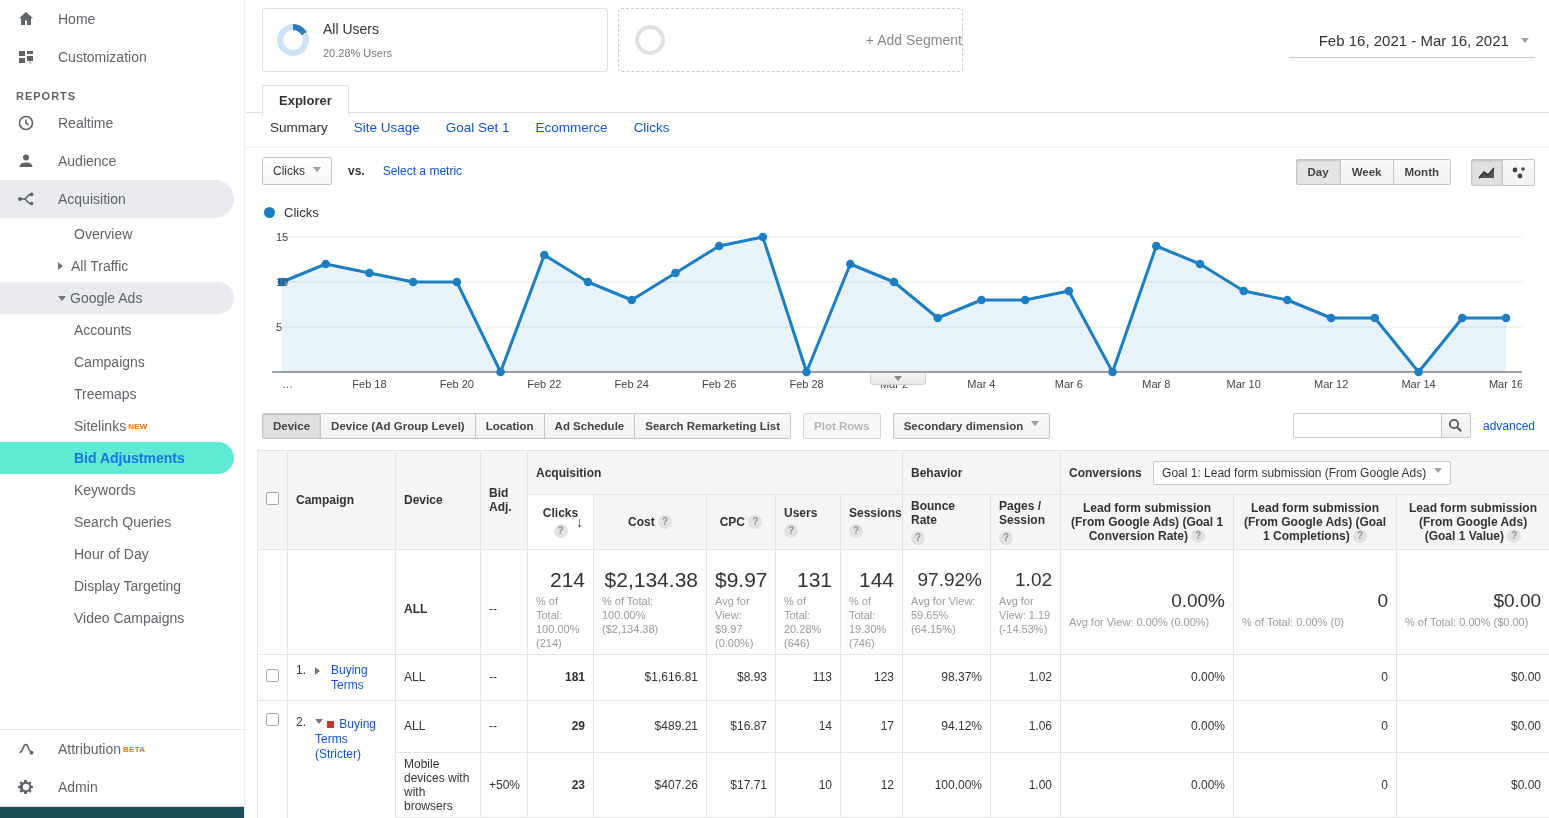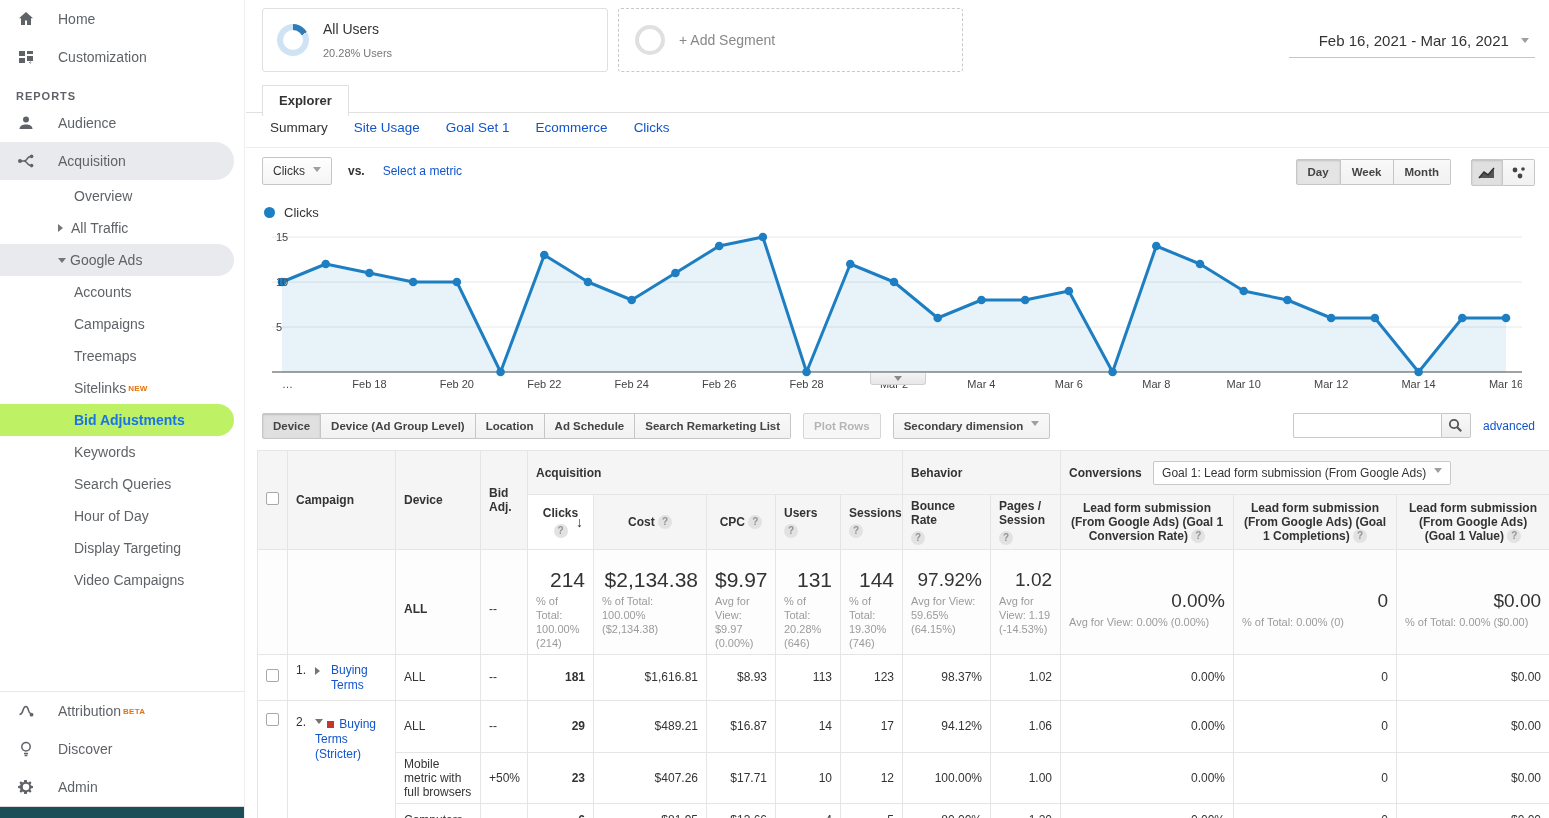--- a/index.html
+++ b/index.html
@@ -11,41 +11,41 @@
     border-right:1px solid #eeeeee;overflow:hidden;}
   .nav-item{display:flex;align-items:center;height:38px;padding-left:16px;color:#5f6368;
     font-size:14px;cursor:pointer;white-space:nowrap;}
   .nav-icon{width:20px;height:20px;margin-right:22px;display:inline-flex;align-items:center;justify-content:center;flex:0 0 20px;}
   .section-label{margin:14px 0 2px 16px;font-size:11px;letter-spacing:1px;color:#5f6368;font-weight:bold;}
   .nav-item.pill-gray{background:#e9eaed;border-radius:0 19px 19px 0;margin-right:10px;}
   .sub-item{display:flex;align-items:center;height:32px;padding-left:58px;color:#5f6368;font-size:14px;cursor:pointer;white-space:nowrap;}
   .sub-item .tw{width:16px;display:inline-block;}
   .sub-sub{padding-left:74px;}
   .sub-item.pill-gray{background:#e9eaed;border-radius:0 16px 16px 0;margin-right:10px;}
-  .sub-item.pill-blue{background:#bef264;border-radius:0 16px 16px 0;margin-right:10px;color:#1a73e8;font-weight:bold;}
+  .sub-item.pill-blue{background:#5eead4;border-radius:0 16px 16px 0;margin-right:10px;color:#1a73e8;font-weight:bold;}
   .badge-sup{font-size:8px;color:#e8710a;font-weight:bold;vertical-align:super;margin-left:2px;letter-spacing:.3px;}
   .clipped-item{height:10px;overflow:hidden;}
   .sidebar-bottom{position:absolute;left:0;right:0;bottom:12px;border-top:1px solid #e8e8e8;background:#fff;}
   .teal-strip{position:absolute;left:0;right:0;bottom:0;height:12px;background:#1c4e5a;border-top:1px solid #d8d8d8;}
   .tri{width:0;height:0;display:inline-block;}
   .tri-right{border:4px solid transparent;border-left:5px solid #757575;margin-right:4px;}
   .tri-down{border:4px solid transparent;border-top:5px solid #757575;margin-right:4px;margin-top:4px;}
 
   
   .content{position:absolute;left:246px;top:0;width:1303px;height:818px;background:#fff;}
 
   .segment-card{position:absolute;top:8px;left:16px;width:346px;height:64px;border:1px solid #e0e0e0;
     border-radius:3px;background:#fff;display:flex;align-items:center;padding-left:14px;cursor:pointer;}
   .donut{width:32px;height:32px;border-radius:50%;
     background:conic-gradient(#2e7cb8 0 60deg,#cfe3f4 60deg 360deg);position:relative;margin-right:14px;}
   .donut::after{content:"";position:absolute;left:6px;top:6px;width:20px;height:20px;border-radius:50%;background:#fff;}
   .segment-title{font-size:14px;color:#333;}
   .segment-sub{font-size:11px;color:#777;margin-top:10px;}
   .add-segment{position:absolute;top:8px;left:372px;width:345px;height:64px;border:1px dashed #c9c9c9;
-    border-radius:3px;display:flex;align-items:center;padding-left:16px;color:#888;font-size:14px;cursor:pointer;}
+    border-radius:3px;display:flex;align-items:center;padding-left:16px;color:#888;font-size:14px;cursor:pointer;justify-content:space-between;}
   .ring{width:30px;height:30px;border-radius:50%;border:4px solid #e0e0e0;margin-right:14px;}
 
   .date-picker{position:absolute;top:12px;right:14px;font-size:15px;color:#333;cursor:pointer;
     border-bottom:1px solid #c6c6c6;padding:0 6px 8px 30px;margin-top:20px;}
   .caret{width:0;height:0;display:inline-block;border:4px solid transparent;border-top:5px solid #9e9e9e;
     margin-left:8px;vertical-align:middle;}
 
   .explorer-band{position:absolute;top:84px;left:0;right:0;height:29px;border-bottom:1px solid #e0e0e0;}
   .explorer-tab{display:inline-block;margin-left:16px;padding:7px 16px 8px;border:1px solid #e0e0e0;border-bottom:none;
     background:#fff;font-size:13px;font-weight:bold;color:#333;position:relative;top:1px;cursor:default;}
@@ -154,20 +154,29 @@
           <path d="M12.2 14h2v1h-2zM13 13.2v2.6h.6v-2.6z"></path>
         </svg>
     </span>
     <span>Customization</span>
   </div>
 
   <div class="section-label">REPORTS</div>
 
   <div class="nav-item">
     <span class="nav-icon">
+      <svg width="18" height="18" viewBox="0 0 18 18" fill="none" stroke="#5f6368" stroke-width="1.6">
+          <circle cx="9" cy="9" r="6.5"></circle>
+          <path d="M9 5.5V9l2.6 1.8"></path>
+        </svg>
+    </span>
+    <span>Realtime</span>
+  </div>
+  <div class="nav-item">
+    <span class="nav-icon">
       <svg width="18" height="18" viewBox="0 0 18 18" fill="#5f6368">
           <circle cx="9" cy="5.6" r="3"></circle>
           <path d="M2.5 15c0-3.2 3.2-4.6 6.5-4.6s6.5 1.4 6.5 4.6z"></path>
         </svg>
     </span>
     <span>Audience</span>
   </div>
   <div class="nav-item pill-gray">
     <span class="nav-icon">
       <svg width="18" height="18" viewBox="0 0 18 18">
@@ -237,29 +246,20 @@
   <div class="sidebar-bottom">
     <div class="nav-item">
       <span class="nav-icon">
         <svg width="18" height="18" viewBox="0 0 18 18">
             <path d="M2.5 12.5c4.5 0 2.5-8 6.5-8 3 0 1.5 6 4.5 6.8" stroke="#5f6368" stroke-width="1.6" fill="none"></path>
             <circle cx="14.5" cy="12.7" r="1.9" fill="#5f6368"></circle>
           </svg>
       </span>
       <span>Attribution</span>
       <span class="badge-sup">BETA</span>
-    </div>
-    <div class="nav-item">
-      <span class="nav-icon">
-        <svg width="18" height="18" viewBox="0 0 18 18" fill="none" stroke="#5f6368" stroke-width="1.5">
-            <circle cx="9" cy="6.8" r="4.2"></circle>
-            <path d="M7 13.4h4M7.6 15.4h2.8"></path>
-          </svg>
-      </span>
-      <span>Discover</span>
     </div>
     <div class="nav-item">
       <span class="nav-icon">
         <svg width="18" height="18" viewBox="0 0 18 18">
             <path fill-rule="evenodd" fill="#5f6368" d="M9 5.8A3.2 3.2 0 1 0 9 12.2 3.2 3.2 0 0 0 9 5.8zm7 4.2-.1-2-2-.4-.5-1.2 1.1-1.7-1.4-1.4-1.7 1.1-1.2-.5-.4-2H7.2l-.4 2-1.2.5-1.7-1.1-1.4 1.4 1.1 1.7-.5 1.2-2 .4v2l2 .4.5 1.2-1.1 1.7 1.4 1.4 1.7-1.1 1.2.5.4 2h2.6l.4-2 1.2-.5 1.7 1.1 1.4-1.4-1.1-1.7.5-1.2z"></path>
           </svg>
       </span>
       <span>Admin</span>
     </div>
   </div>
@@ -561,21 +561,21 @@
         <td class="num">14</td>
         <td class="num">17</td>
         <td class="num">94.12%</td>
         <td class="num">1.06</td>
         <td class="num">0.00%</td>
         <td class="num">0</td>
         <td class="num">$0.00</td>
       </tr>
 
       <tr style="height:51px">
-        <td>Mobile metric with full browsers</td>
+        <td>Mobile devices with with browsers</td>
         <td>+50%</td>
         <td class="num bold">23</td>
         <td class="num">$407.26</td>
         <td class="num">$17.71</td>
         <td class="num">10</td>
         <td class="num">12</td>
         <td class="num">100.00%</td>
         <td class="num">1.00</td>
         <td class="num">0.00%</td>
         <td class="num">0</td>

